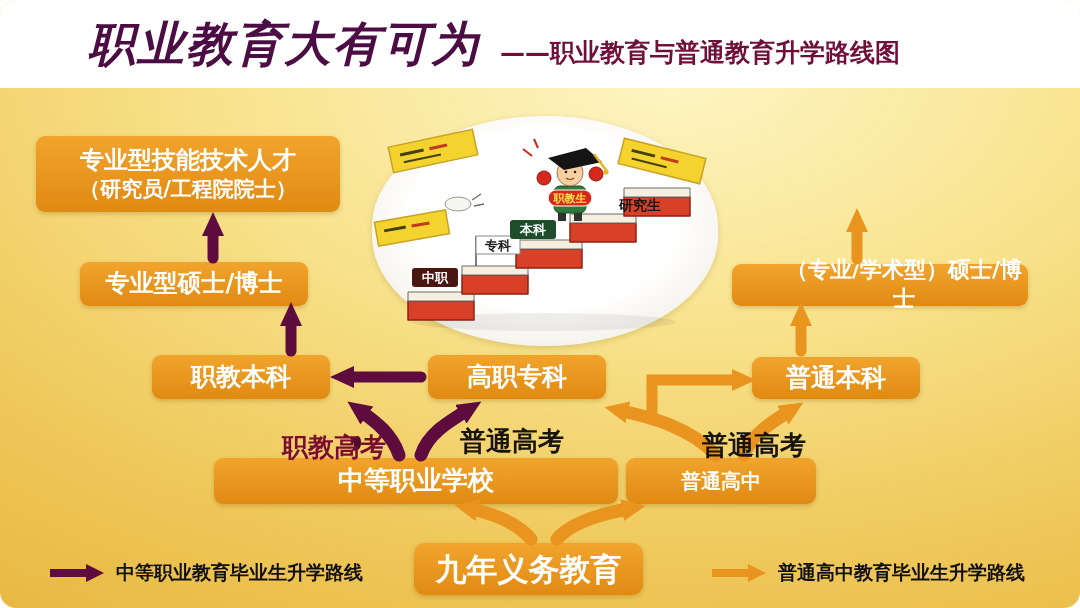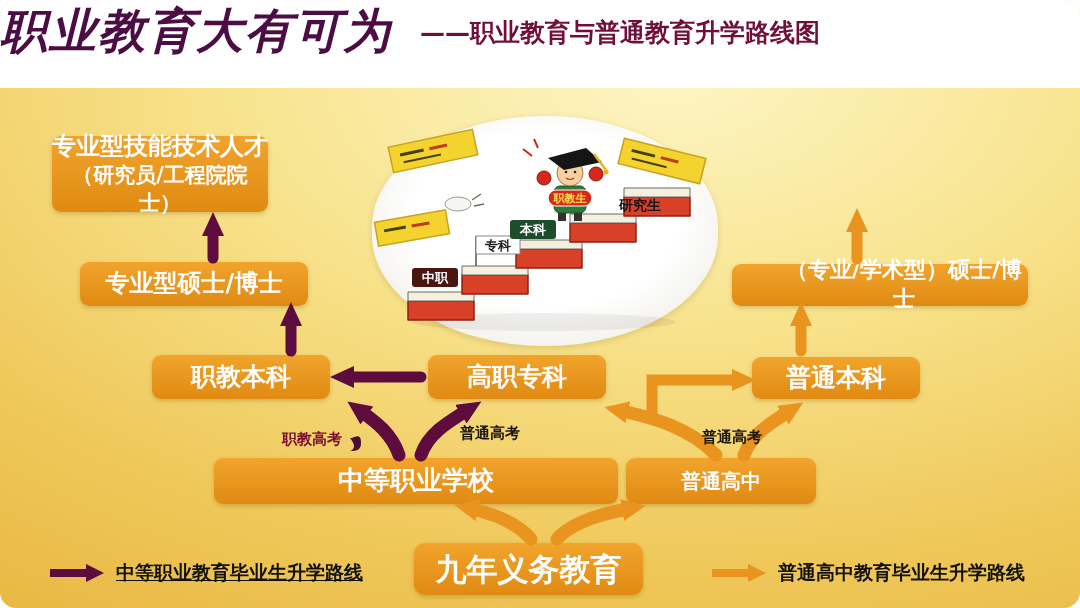--- a/index.html
+++ b/index.html
@@ -4,69 +4,69 @@
 <style>
   * { margin:0; padding:0; box-sizing:border-box; }
   html,body { background:#ffffff; font-family:"DejaVu Sans","Liberation Sans",sans-serif; }
   .stage{
     position:relative; width:1080px; height:608px; overflow:hidden; border-radius:16px;
     background:radial-gradient(130% 130% at 62% 12%, #FDF5C4 0%, #F8E38D 32%, #EFC85A 62%, #E3AB30 100%);
   }
   
   .header{
     position:absolute; top:0; left:0; width:100%; height:88px; background:#ffffff;
-    display:flex; gap:8px;
+    display:flex; align-items:center; padding-left:88px;
   }
   .title{ font-size:47px; font-weight:900; font-style:italic; color:#4B0D43; letter-spacing:2px; white-space:nowrap; }
   .subtitle{ font-size:25px; font-weight:800; color:#70103A; margin-left:20px; margin-top:16px; white-space:nowrap; }
 
   
   .node{
     position:absolute; z-index:2;
     background:linear-gradient(#F1A42C,#E08A12);
     color:#fff; font-weight:800; border-radius:9px;
     display:flex; flex-direction:column; align-items:center; justify-content:center;
     text-align:center; line-height:1.3;
     box-shadow:0 2px 4px rgba(120,70,0,.25);
   }
   .node .l1{ font-size:24px; }
   .node .l2{ font-size:21px; }
-  .n-left-talent { left:52px;  top:136px; width:216px; height:76px; }
+  .n-left-talent { left:36px;  top:136px; width:304px; height:76px; }
   .n-left-master { left:80px;  top:262px; width:228px; height:44px; font-size:24px; }
   .n-voc-bach    { left:152px; top:355px; width:178px; height:44px; font-size:25px; }
   .n-high-voc    { left:428px; top:355px; width:178px; height:44px; font-size:25px; }
   .n-right-talent{ left:778px; top:136px; width:252px; height:76px; }
   .n-right-master{ left:732px; top:264px; width:296px; height:42px; font-size:22px;padding-left:48px; }
   .n-gen-bach    { left:752px; top:357px; width:168px; height:42px; font-size:25px; }
   .n-sec-voc     { left:214px; top:458px; width:404px; height:46px; font-size:26px; }
   .n-gen-high    { left:626px; top:458px; width:190px; height:46px; font-size:20px; }
   .n-compulsory  { left:414px; top:543px; width:229px; height:52px; font-size:31px; border-radius:11px; }
 
   
-  .elabel{ position:absolute; z-index:4; font-weight:800; font-size:15px; white-space:nowrap; }
+  .elabel{ position:absolute; z-index:4; font-weight:800; font-size:26px; white-space:nowrap; }
   .el-voc   { left:282px; top:430px; color:#7A0D2F; }
   .el-gen-c { left:460px; top:424px; color:#17130E; }
   .el-gen-r { left:702px; top:428px; color:#17130E; }
 
   
   .overlay{ position:absolute; inset:0; z-index:3; pointer-events:none; }
 
   
   .illu{ position:absolute; left:372px; top:116px; width:346px; height:230px; z-index:1; }
   .illu .blob{
     position:absolute; inset:0; border-radius:50%/48%;
     background:radial-gradient(62% 62% at 50% 45%, #ffffff 62%, #F0EEE6 100%);
     box-shadow:0 2px 6px rgba(100,70,0,.18);
   }
   .illu svg{ position:absolute; inset:0; }
 
   
   .legend{ position:absolute; z-index:4; display:flex; align-items:center; gap:10px;
            font-weight:800; font-size:19px; color:#101010; white-space:nowrap; }
-  .legend-left { left:50px;  top:560px;text-decoration:underline; }
+  .legend-left { left:50px;  top:560px; }
   .legend-right{ left:712px; top:560px; }
 </style>
 </head>
 <body>
 
 <div class="stage">
 
   <div class="header">
     <div class="title">职业教育大有可为</div>
     <div class="subtitle">——职业教育与普通教育升学路线图</div>

